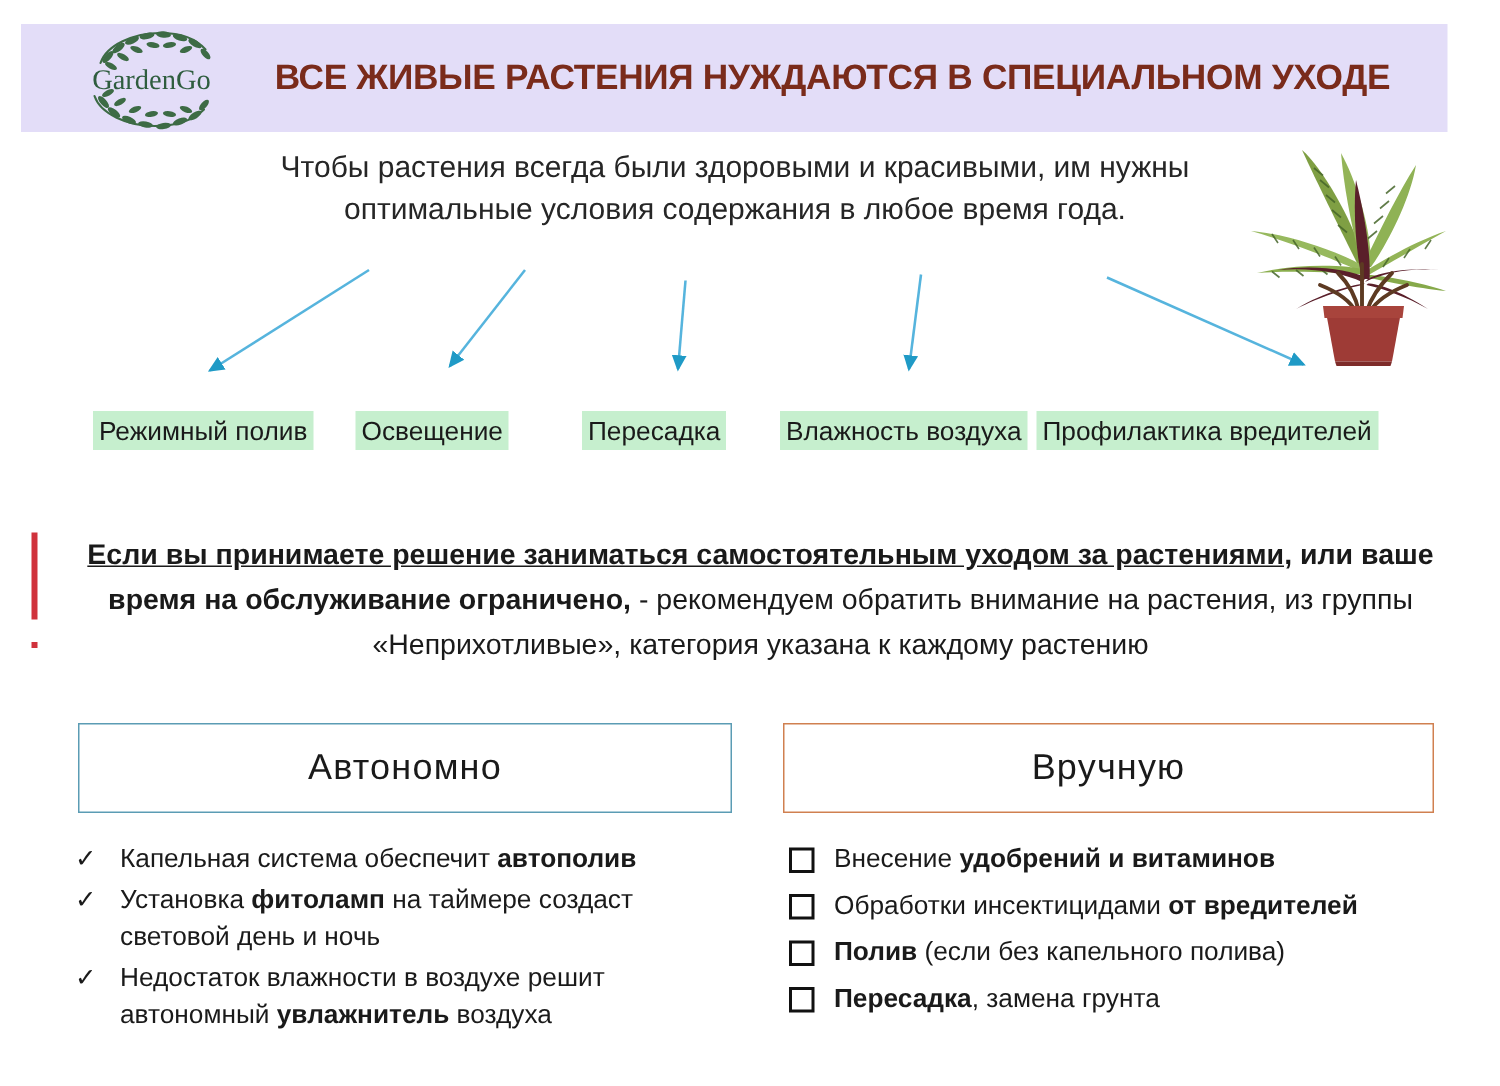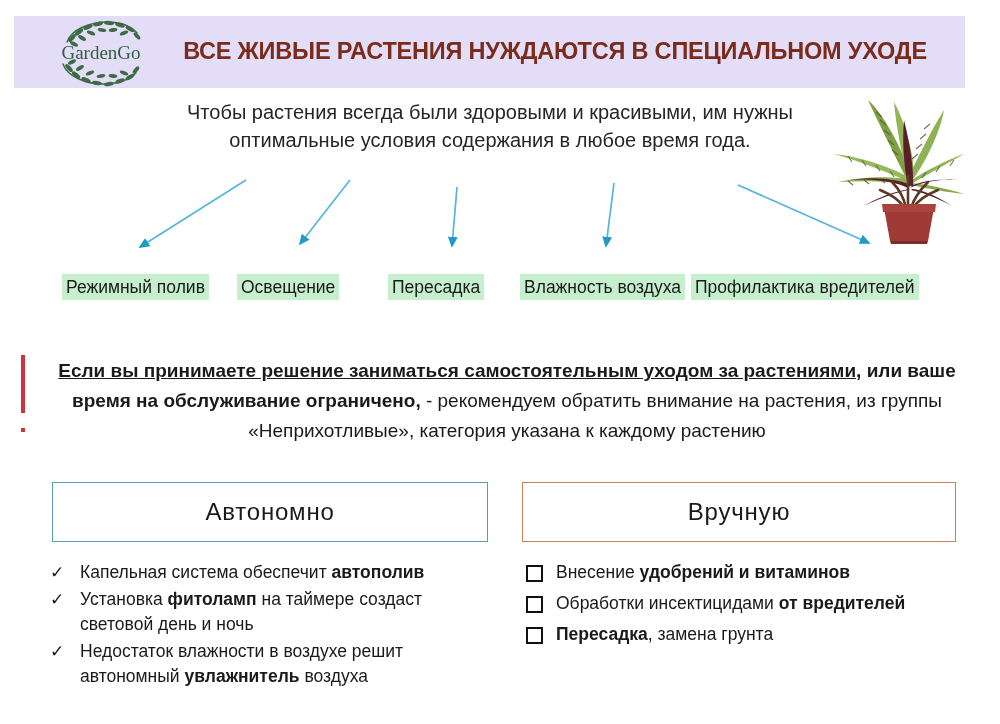--- a/index.html
+++ b/index.html
@@ -348,15 +348,19 @@
   <div class="li">
     <span class="marker"><i class="cb"></i></span>
     <span class="li-text"><span>Внесение </span><b>удобрений и витаминов</b><span></span></span>
   </div>
   <div class="li">
     <span class="marker"><i class="cb"></i></span>
     <span class="li-text"><span>Обработки инсектицидами </span><b>от вредителей</b><span></span></span>
   </div>
   <div class="li">
     <span class="marker"><i class="cb"></i></span>
+    <span class="li-text"><span></span><b>Полив</b><span> (если без капельного полива)</span></span>
+  </div>
+  <div class="li">
+    <span class="marker"><i class="cb"></i></span>
     <span class="li-text"><span></span><b>Пересадка</b><span>, замена грунта</span></span>
   </div>
 </div>
 
 </body></html>

